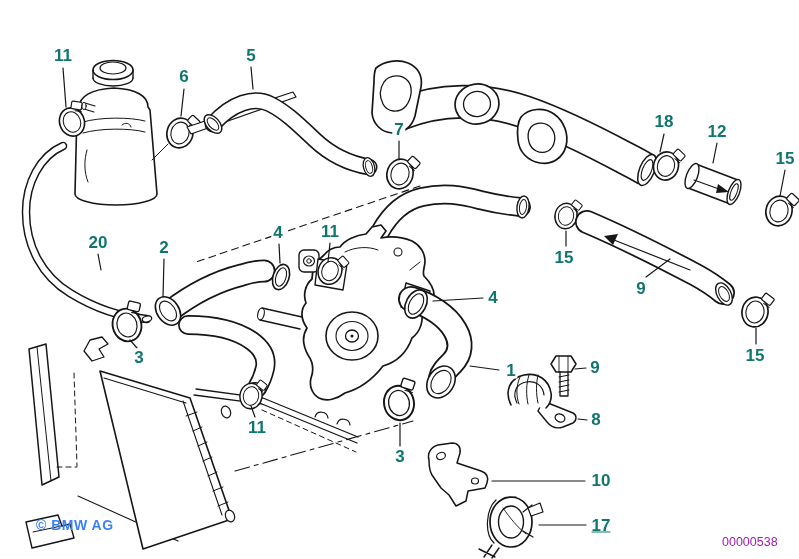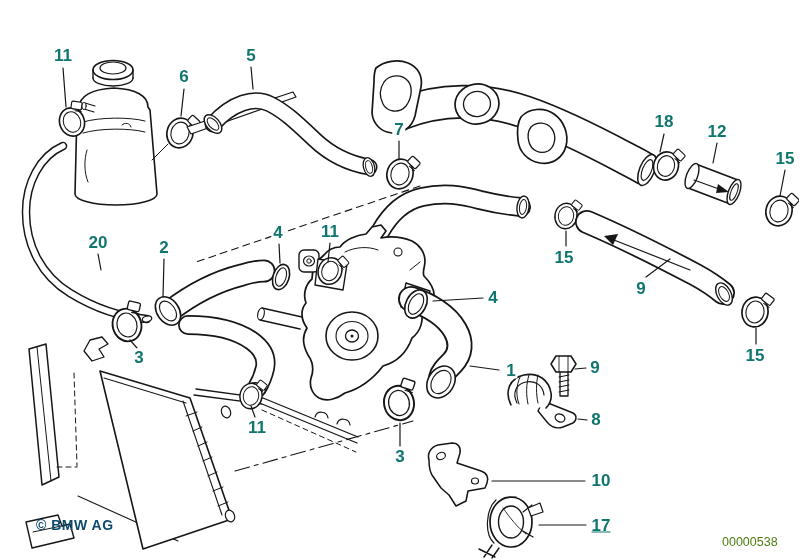--- a/index.html
+++ b/index.html
@@ -3,22 +3,22 @@
 <meta charset="utf-8">
 <style>
   html,body{margin:0;padding:0;background:#fff;}
   .stage{position:relative;width:799px;height:559px;background:#ffffff;overflow:hidden;
          font-family:"Liberation Sans",sans-serif;}
   .stage svg{position:absolute;left:0;top:0;}
   .callouts{position:absolute;left:0;top:0;width:100%;height:100%;z-index:2;pointer-events:none;}
   .callout{position:absolute;transform:translate(-50%,-50%);font:bold 17px "Liberation Sans",sans-serif;
            color:#0f766e;background:#fff;padding:0 2px;line-height:1;}
   .copyright{position:absolute;left:36px;top:517px;font:bold 14px "Liberation Sans",sans-serif;
-             color:#0c4a6e;z-index:2;letter-spacing:0.5px;}
-  .docnum{position:absolute;left:722px;top:535px;font:12.5px "Liberation Sans",sans-serif;color:#4d7c0f;z-index:2;}
+             color:#3b82f6;z-index:2;letter-spacing:0.5px;}
+  .docnum{position:absolute;left:722px;top:535px;font:12.5px "Liberation Sans",sans-serif;color:#a21caf;z-index:2;}
 </style>
 </head>
 <body>
 
 <div class="stage">
 
 <svg width="799" height="559" viewBox="0 0 799 559">
 <defs>
   <g id="clampSym">
     <ellipse cx="0" cy="0" rx="13" ry="15" fill="#fff" stroke="#161616" stroke-width="1.7"></ellipse>

